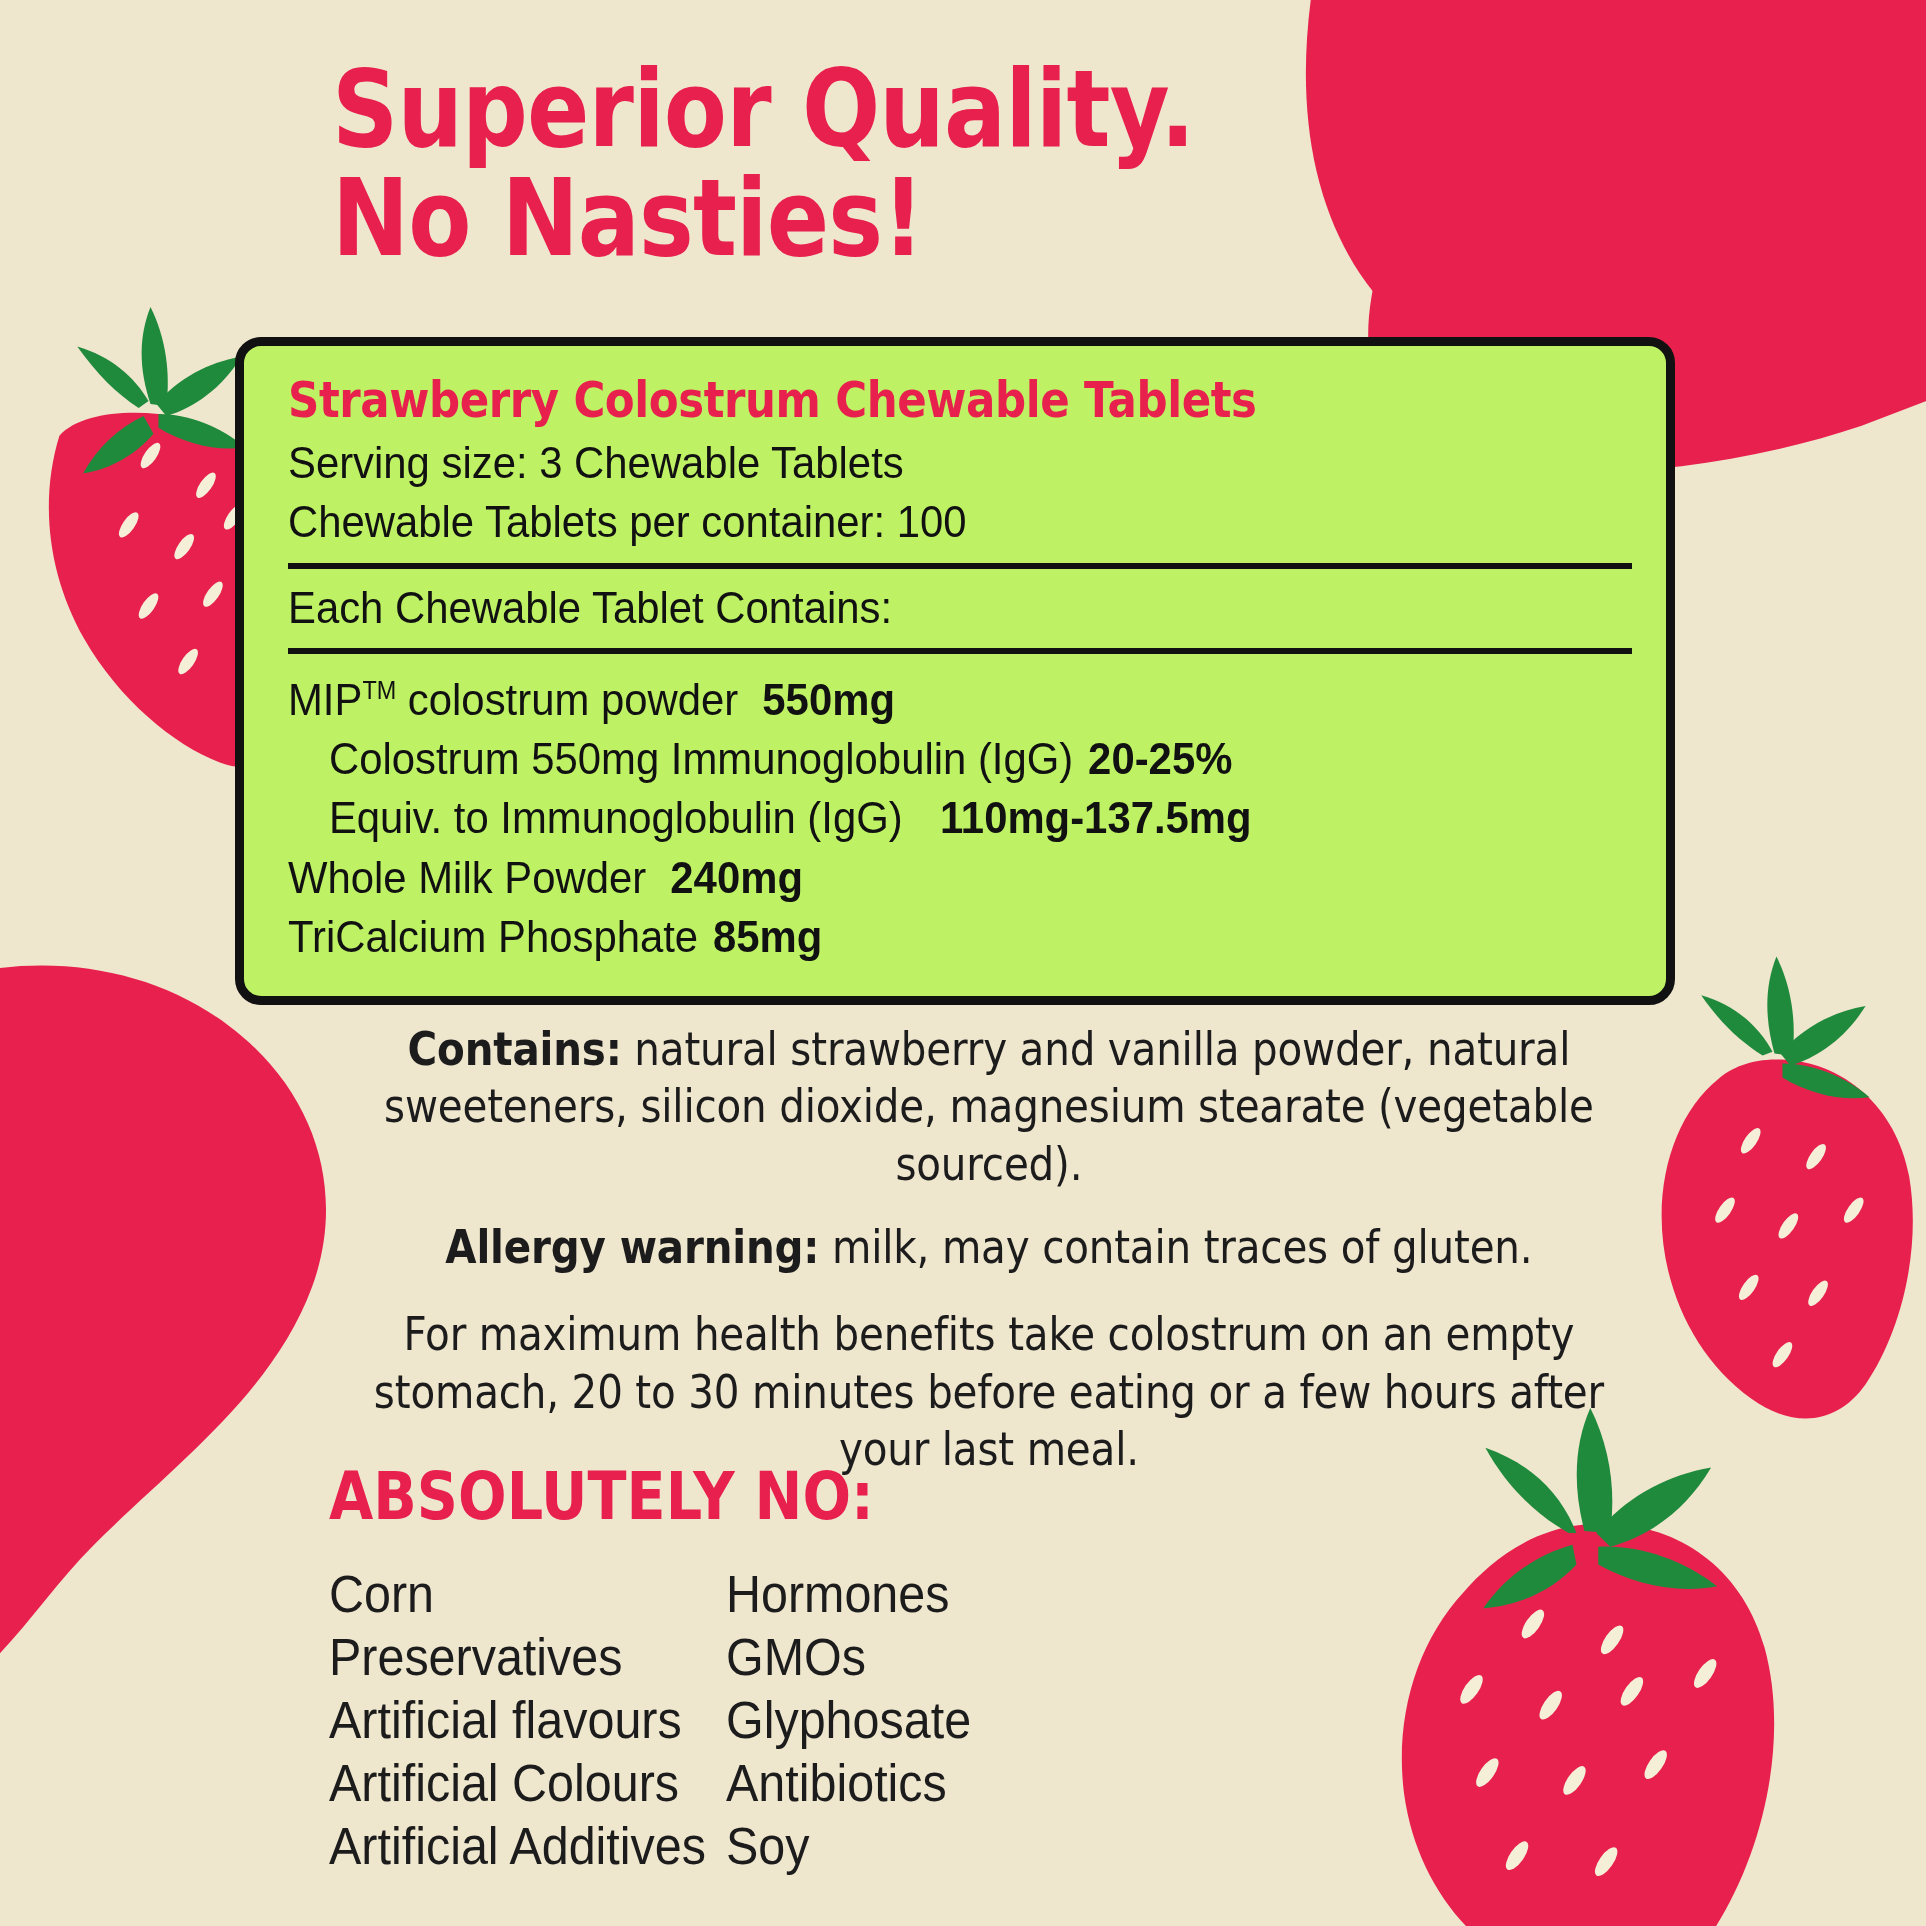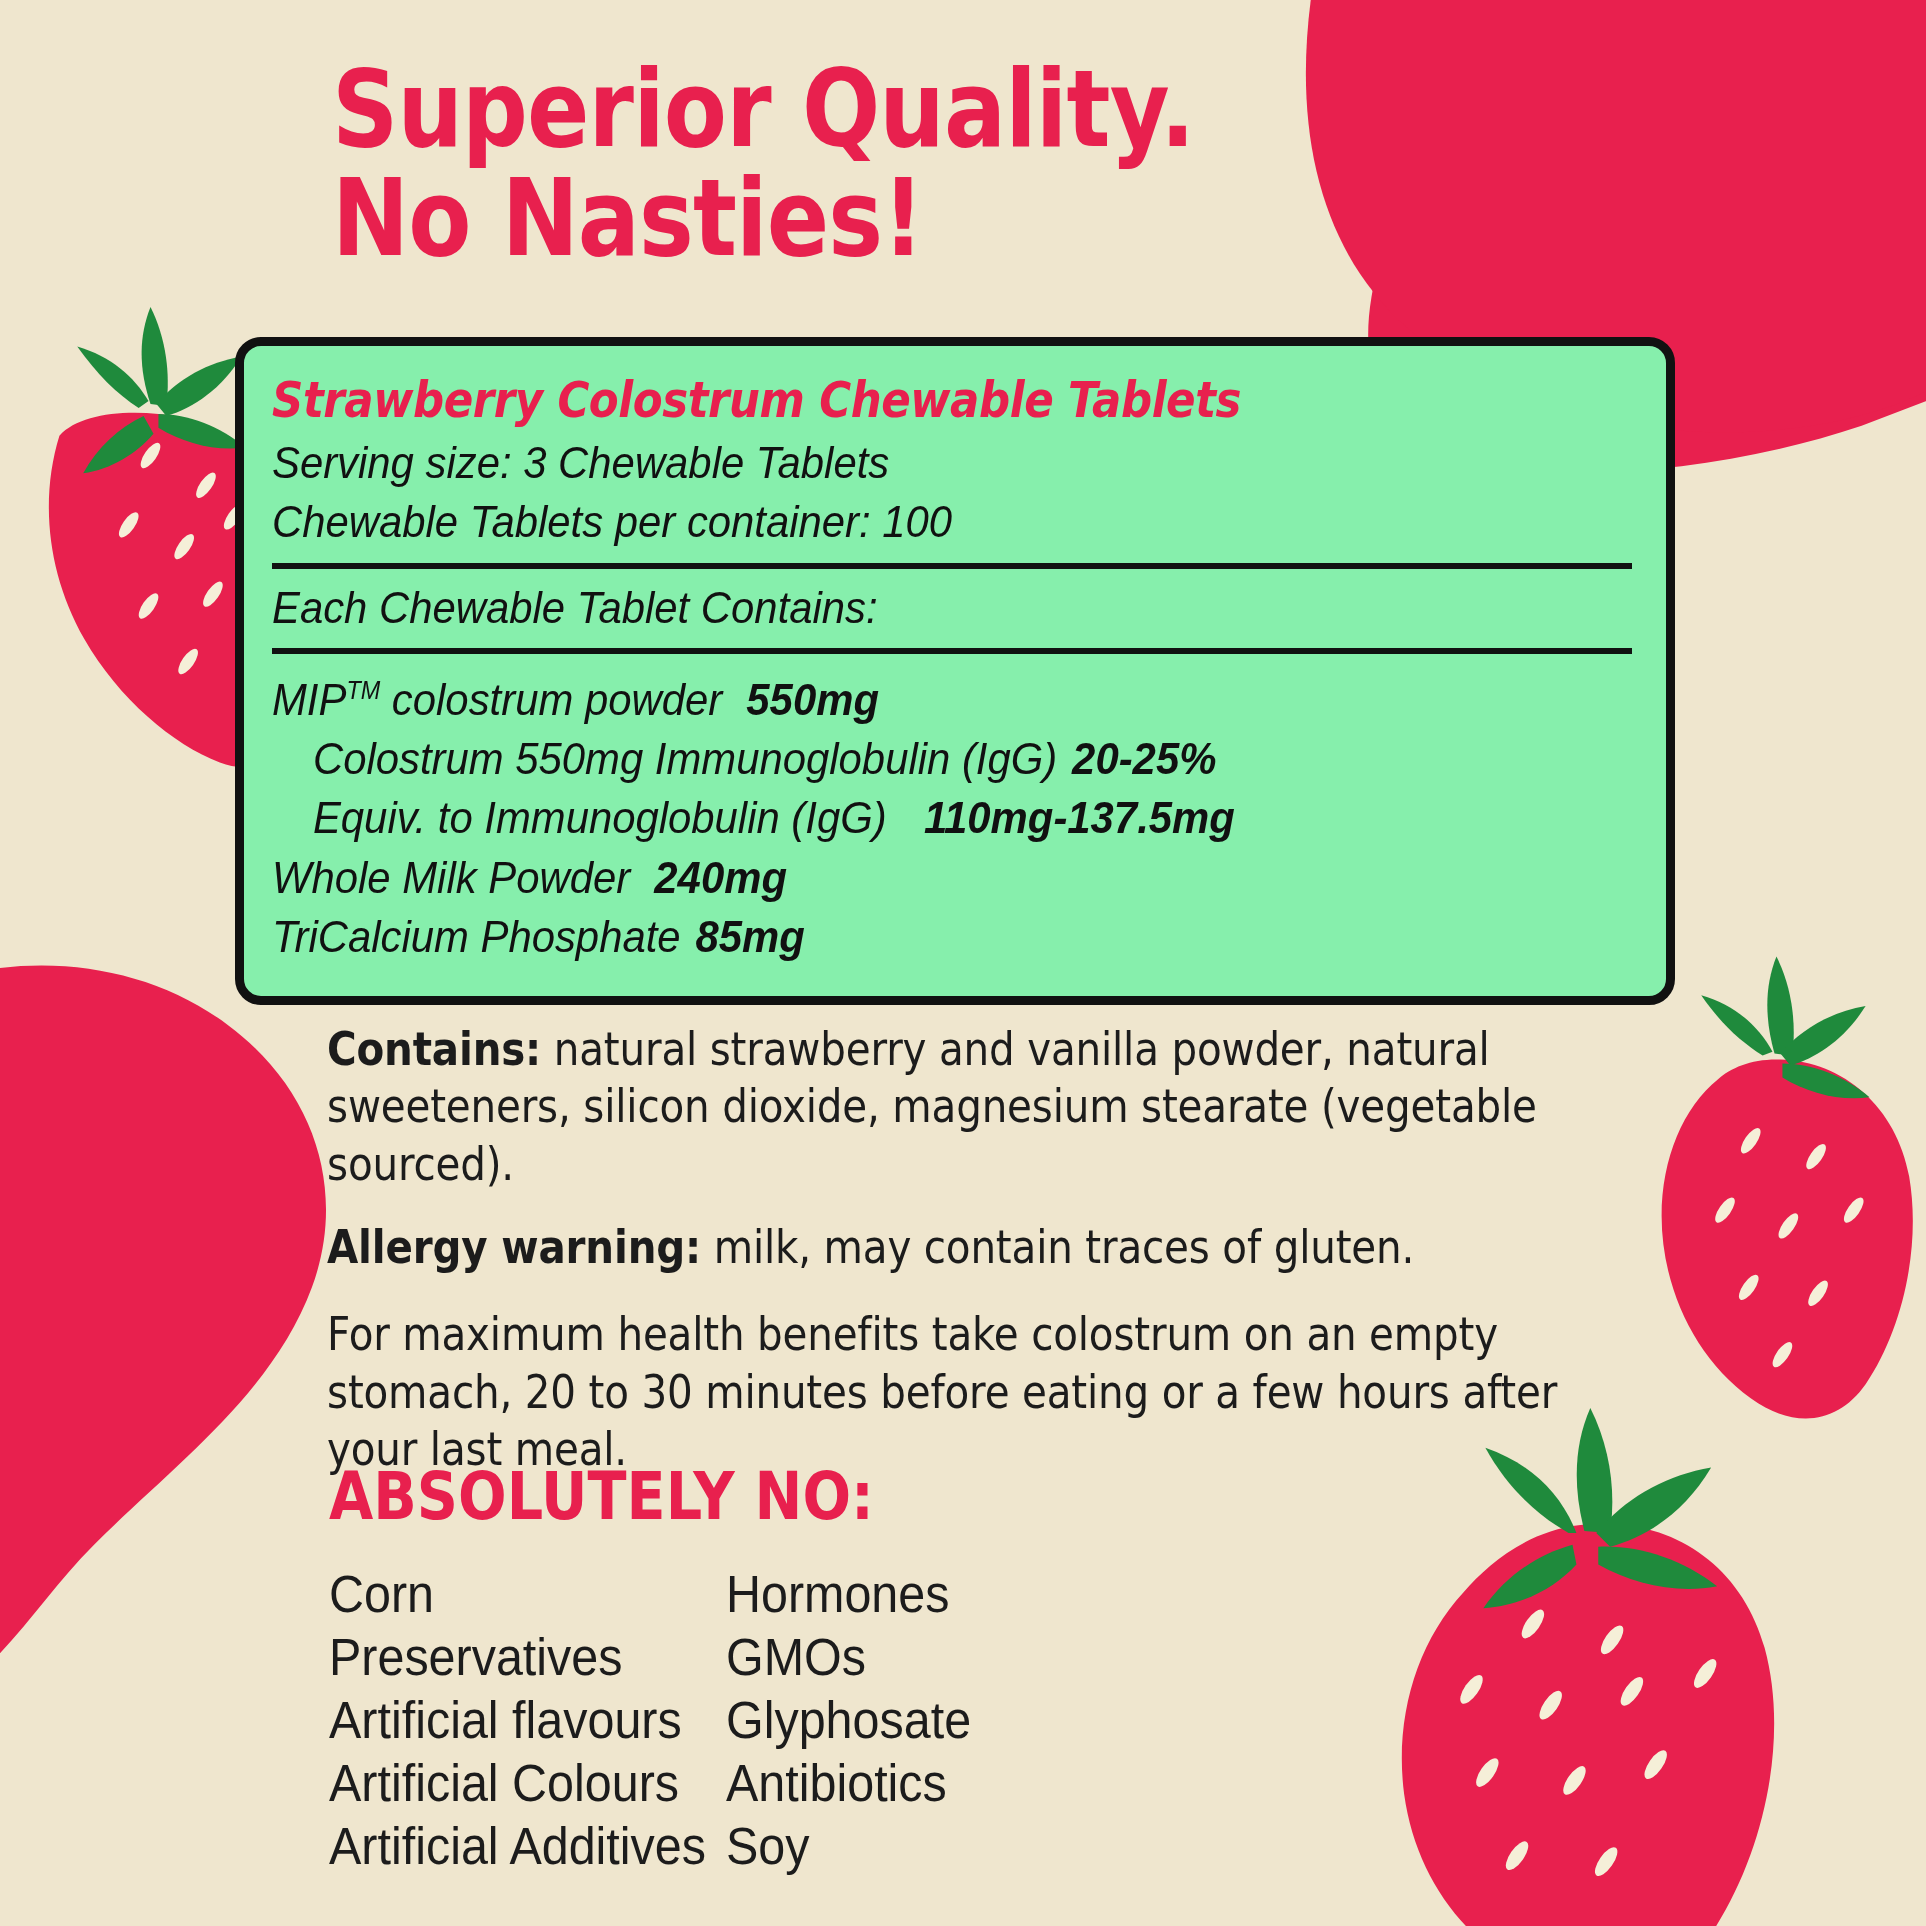--- a/index.html
+++ b/index.html
@@ -42,25 +42,24 @@
   }
   .headline .hl-line { display: block; }
 
   
   .panel {
     position: absolute;
     left: 235px;
     top: 337px;
     width: 1440px;
     box-sizing: border-box;
-    background: #86efac;
+    background: #bef264;
     border: 9px solid #111111;
     border-radius: 26px;
-    padding: 26px 34px 30px 28px;
-    font-style: italic;
+    padding: 26px 34px 30px 44px;
   }
   .panel-title {
     color: #E8204E;
     font-family: "DejaVu Sans", sans-serif;
     font-weight: bold;
     font-size: 50px;
     line-height: 1.12;
     letter-spacing: -0.5px;
     transform: scaleX(0.87);
     transform-origin: left center;
@@ -257,21 +256,21 @@
 
   <div class="ing-row">
     <span>Whole Milk Powder</span><span class="gap-m"></span><b>240mg</b>
   </div>
 
   <div class="ing-row">
     <span>TriCalcium Phosphate</span><span class="gap-s"></span><b>85mg</b>
   </div>
 </div>
 
-<div class="body-block" style="top:1020px;">
+<div class="body-block" style="top:1020px;text-align:center;">
   <p class="para"><b>Contains:</b><span> natural strawberry and vanilla powder, natural sweeteners, silicon dioxide, magnesium stearate (vegetable sourced).</span></p>
 
   <p class="para" style="margin-bottom:30px;"><b>Allergy warning:</b><span> milk, may contain traces of gluten.</span></p>
 
   <p class="para">For maximum health benefits take colostrum on an empty stomach, 20 to 30 minutes before eating or a few hours after your last meal.</p>
 </div>
 
 <div class="no-heading">ABSOLUTELY NO:</div>
 
 <div class="no-lists">

